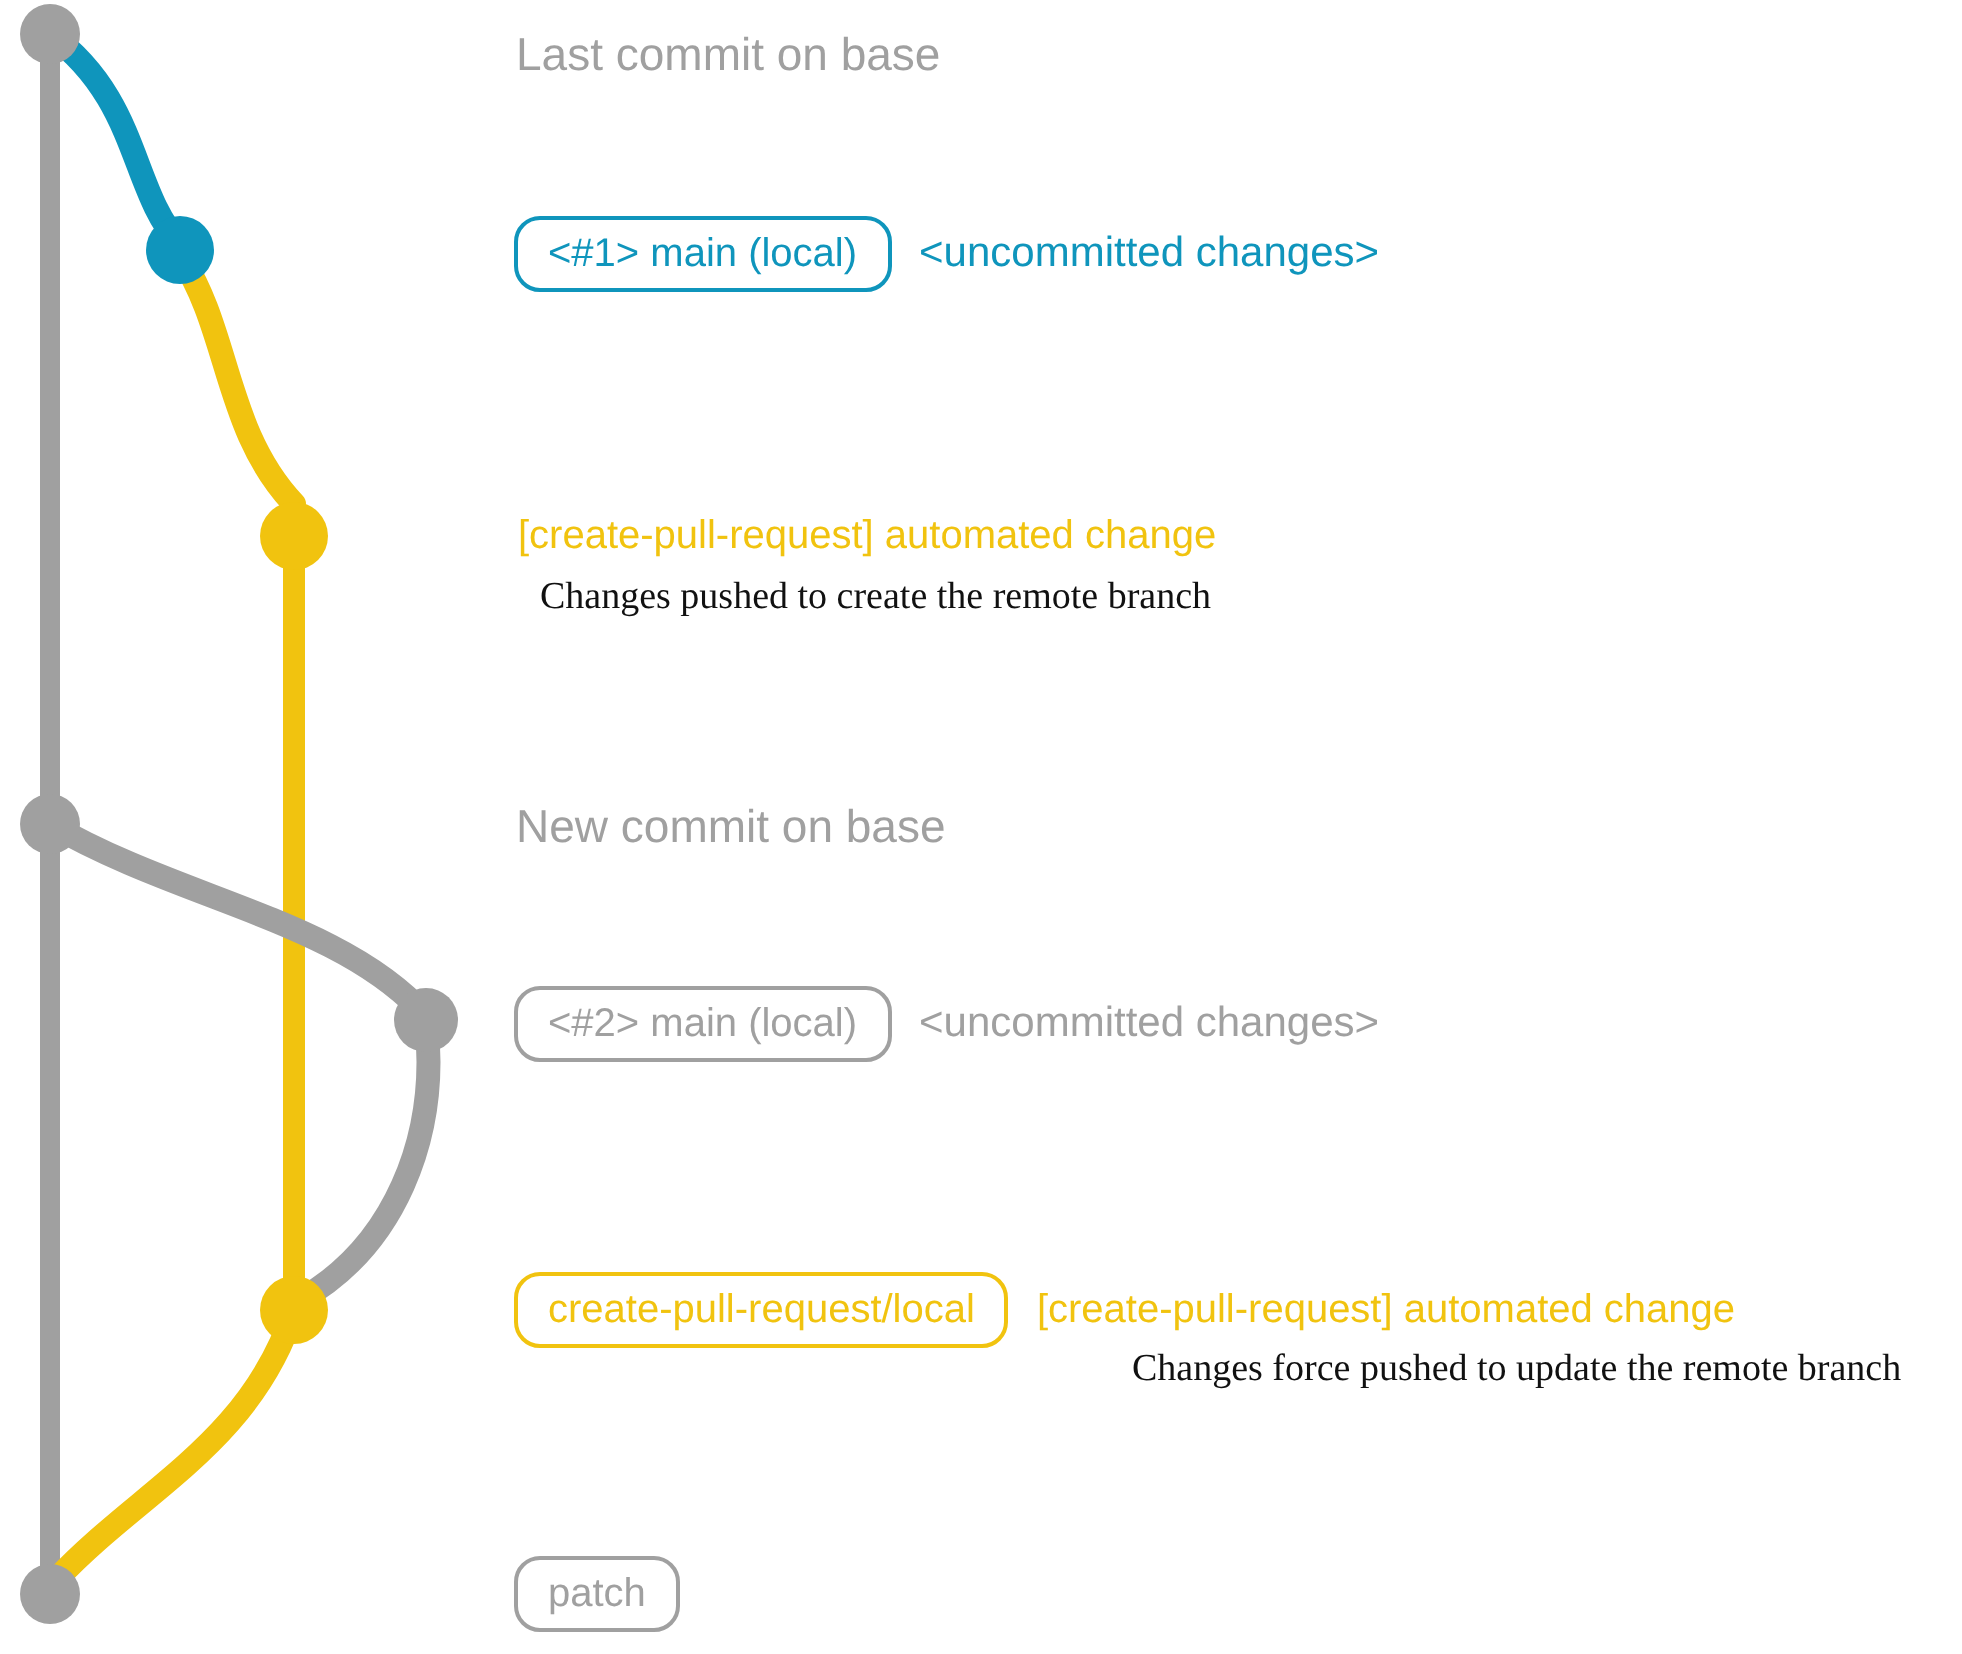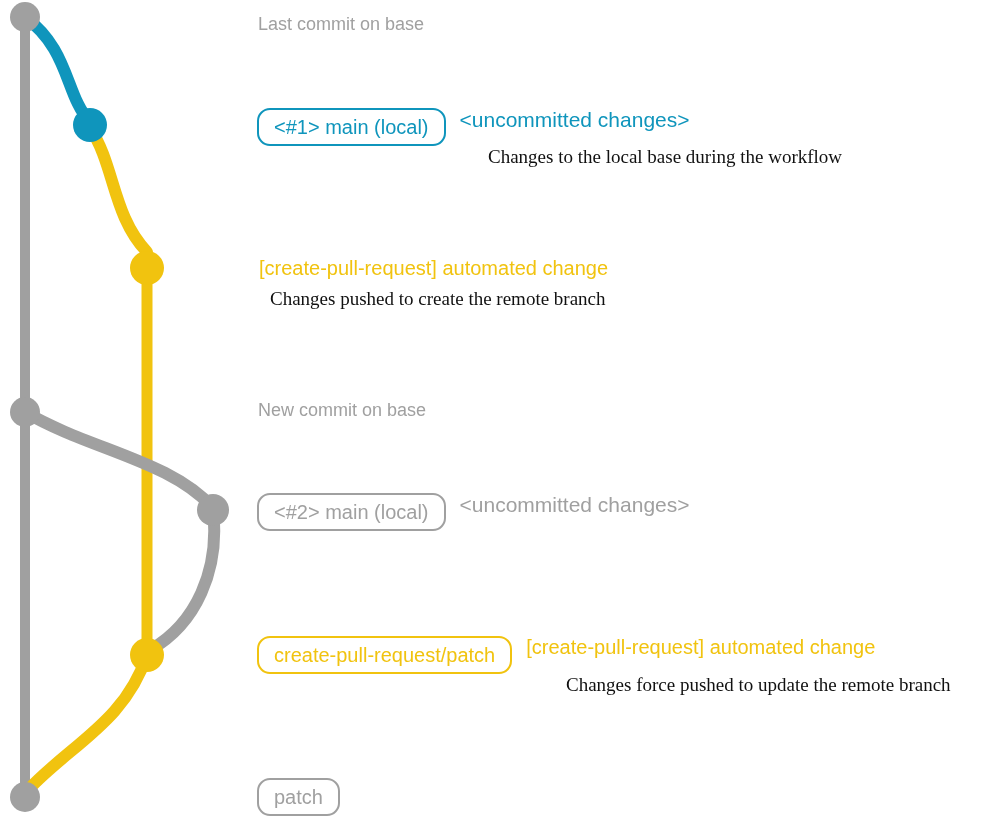--- a/index.html
+++ b/index.html
@@ -18,21 +18,21 @@
     background: #ffffff;
   }
   .graph-svg {
     position: absolute;
     left: 0;
     top: 0;
   }
   .abs { position: absolute; white-space: nowrap; }
   .gray-label {
     color: var(--gray);
-    font-size: 18px;
+    font-size: 23px;
   }
   .blue-text  { color: var(--blue);   font-size: 21px; }
   .yellow-text{ color: var(--yellow); font-size: 20px; }
   .gray-text  { color: var(--gray);   font-size: 21px; }
   .serif-desc {
     font-family: "Liberation Serif", serif;
     color: #111111;
     font-size: 19px;
   }
   .badge {
@@ -40,21 +40,21 @@
     border: 2px solid;
     border-radius: 13px;
     padding: 5px 15px;
     font-size: 20px;
     line-height: 24px;
     background: #ffffff;
   }
   .badge.blue   { border-color: var(--blue);   color: var(--blue); }
   .badge.gray   { border-color: var(--gray);   color: var(--gray); }
   .badge.yellow { border-color: var(--yellow); color: var(--yellow); }
-  .row-flex { display: flex; gap: 14px; }
+  .row-flex { display: flex; align-items: center; gap: 14px; }
 </style>
 </head>
 <body>
 
 <div class="stage">
 
   <svg class="graph-svg" width="260" height="827" viewBox="0 0 260 827">
 
     <path d="M 25 17 L 25 797" fill="none" stroke="var(--gray)" stroke-width="10"></path>
 
@@ -78,34 +78,33 @@
     <circle cx="147" cy="655" r="17" fill="var(--yellow)"></circle>
     <circle cx="25" cy="797" r="15" fill="var(--gray)"></circle>
   </svg>
 
   <div class="abs gray-label" style="left:258px; top:14px;">Last commit on base</div>
 
   <div class="abs row-flex" style="left:257px; top:108px;">
     <span class="badge blue">&lt;#1&gt; main (local)</span>
     <span class="blue-text">&lt;uncommitted changes&gt;</span>
   </div>
-  <div class="abs serif-desc" style="left:488px; top:146px;">Changes to the local base during the workflow</div>
 
   <div class="abs yellow-text" style="left:259px; top:257px;">[create-pull-request] automated change</div>
   <div class="abs serif-desc" style="left:270px; top:288px;">Changes pushed to create the remote branch</div>
 
   <div class="abs gray-label" style="left:258px; top:400px;">New commit on base</div>
 
   <div class="abs row-flex" style="left:257px; top:493px;">
     <span class="badge gray">&lt;#2&gt; main (local)</span>
     <span class="gray-text">&lt;uncommitted changes&gt;</span>
   </div>
 
   <div class="abs row-flex" style="left:257px; top:636px;">
-    <span class="badge yellow">create-pull-request/patch</span>
+    <span class="badge yellow">create-pull-request/local</span>
     <span class="yellow-text">[create-pull-request] automated change</span>
   </div>
   <div class="abs serif-desc" style="left:566px; top:674px;">Changes force pushed to update the remote branch</div>
 
   <div class="abs row-flex" style="left:257px; top:778px;">
     <span class="badge gray">patch</span>
   </div>
 
 </div>
 

